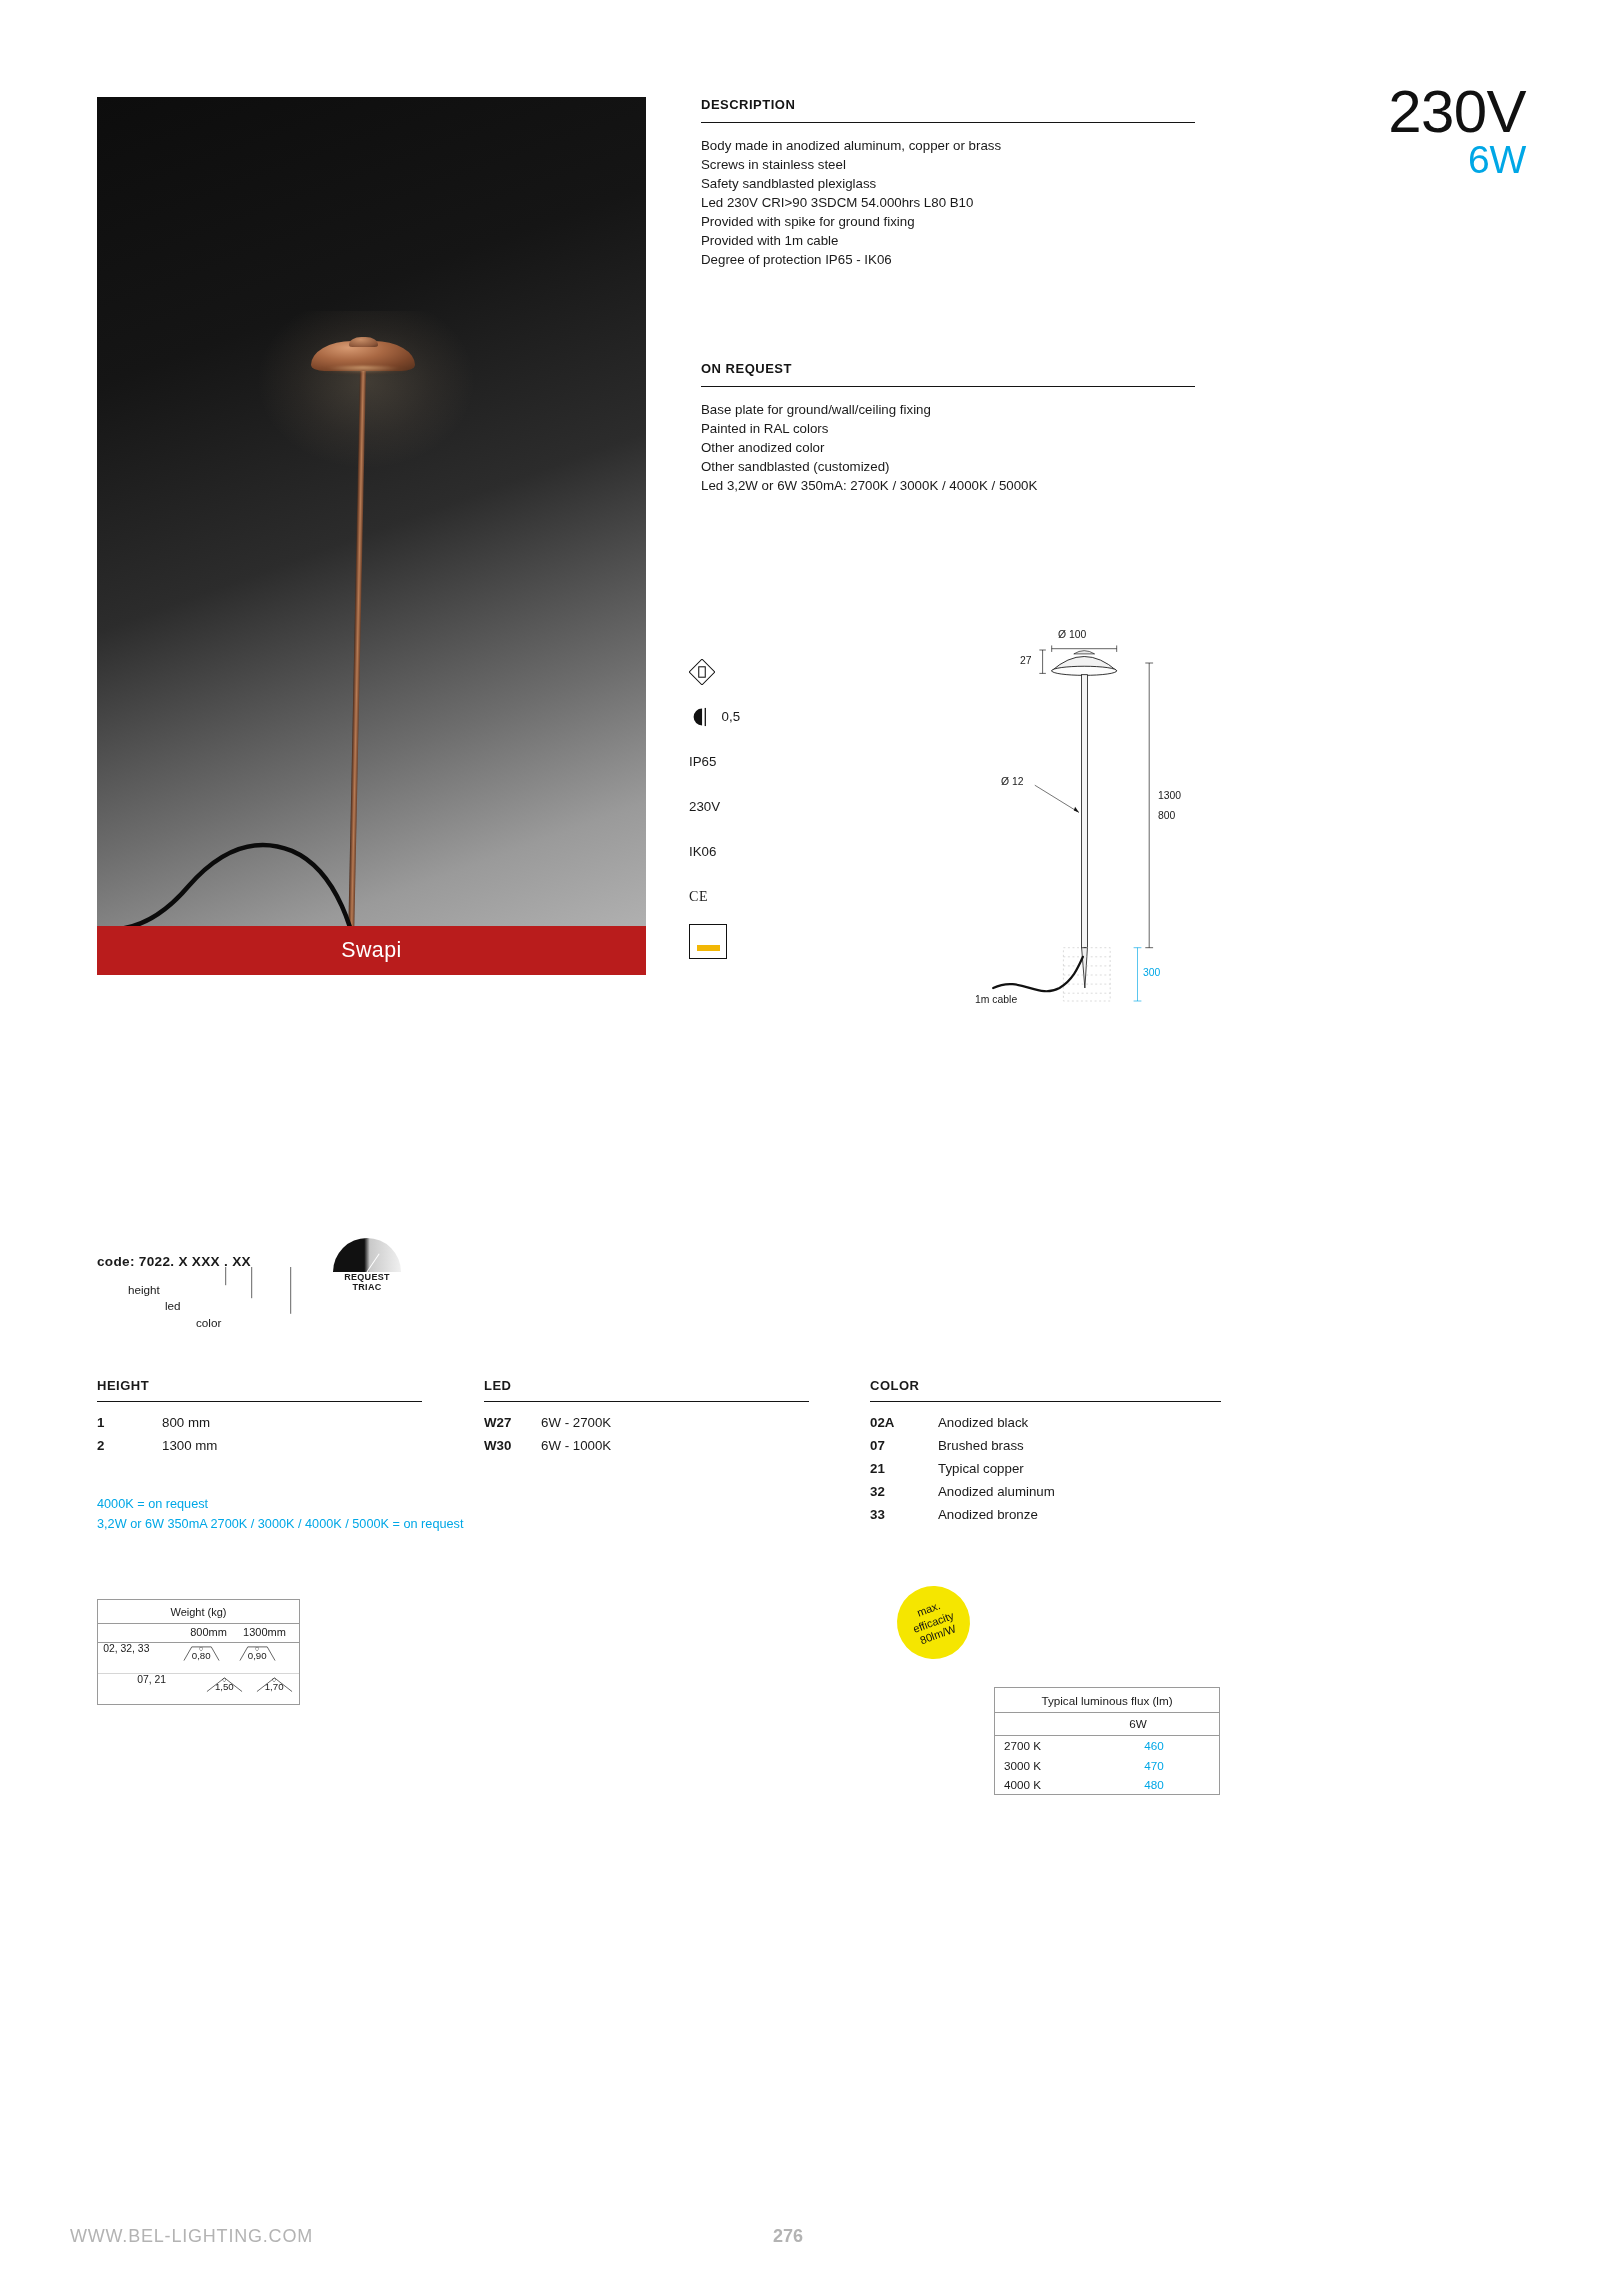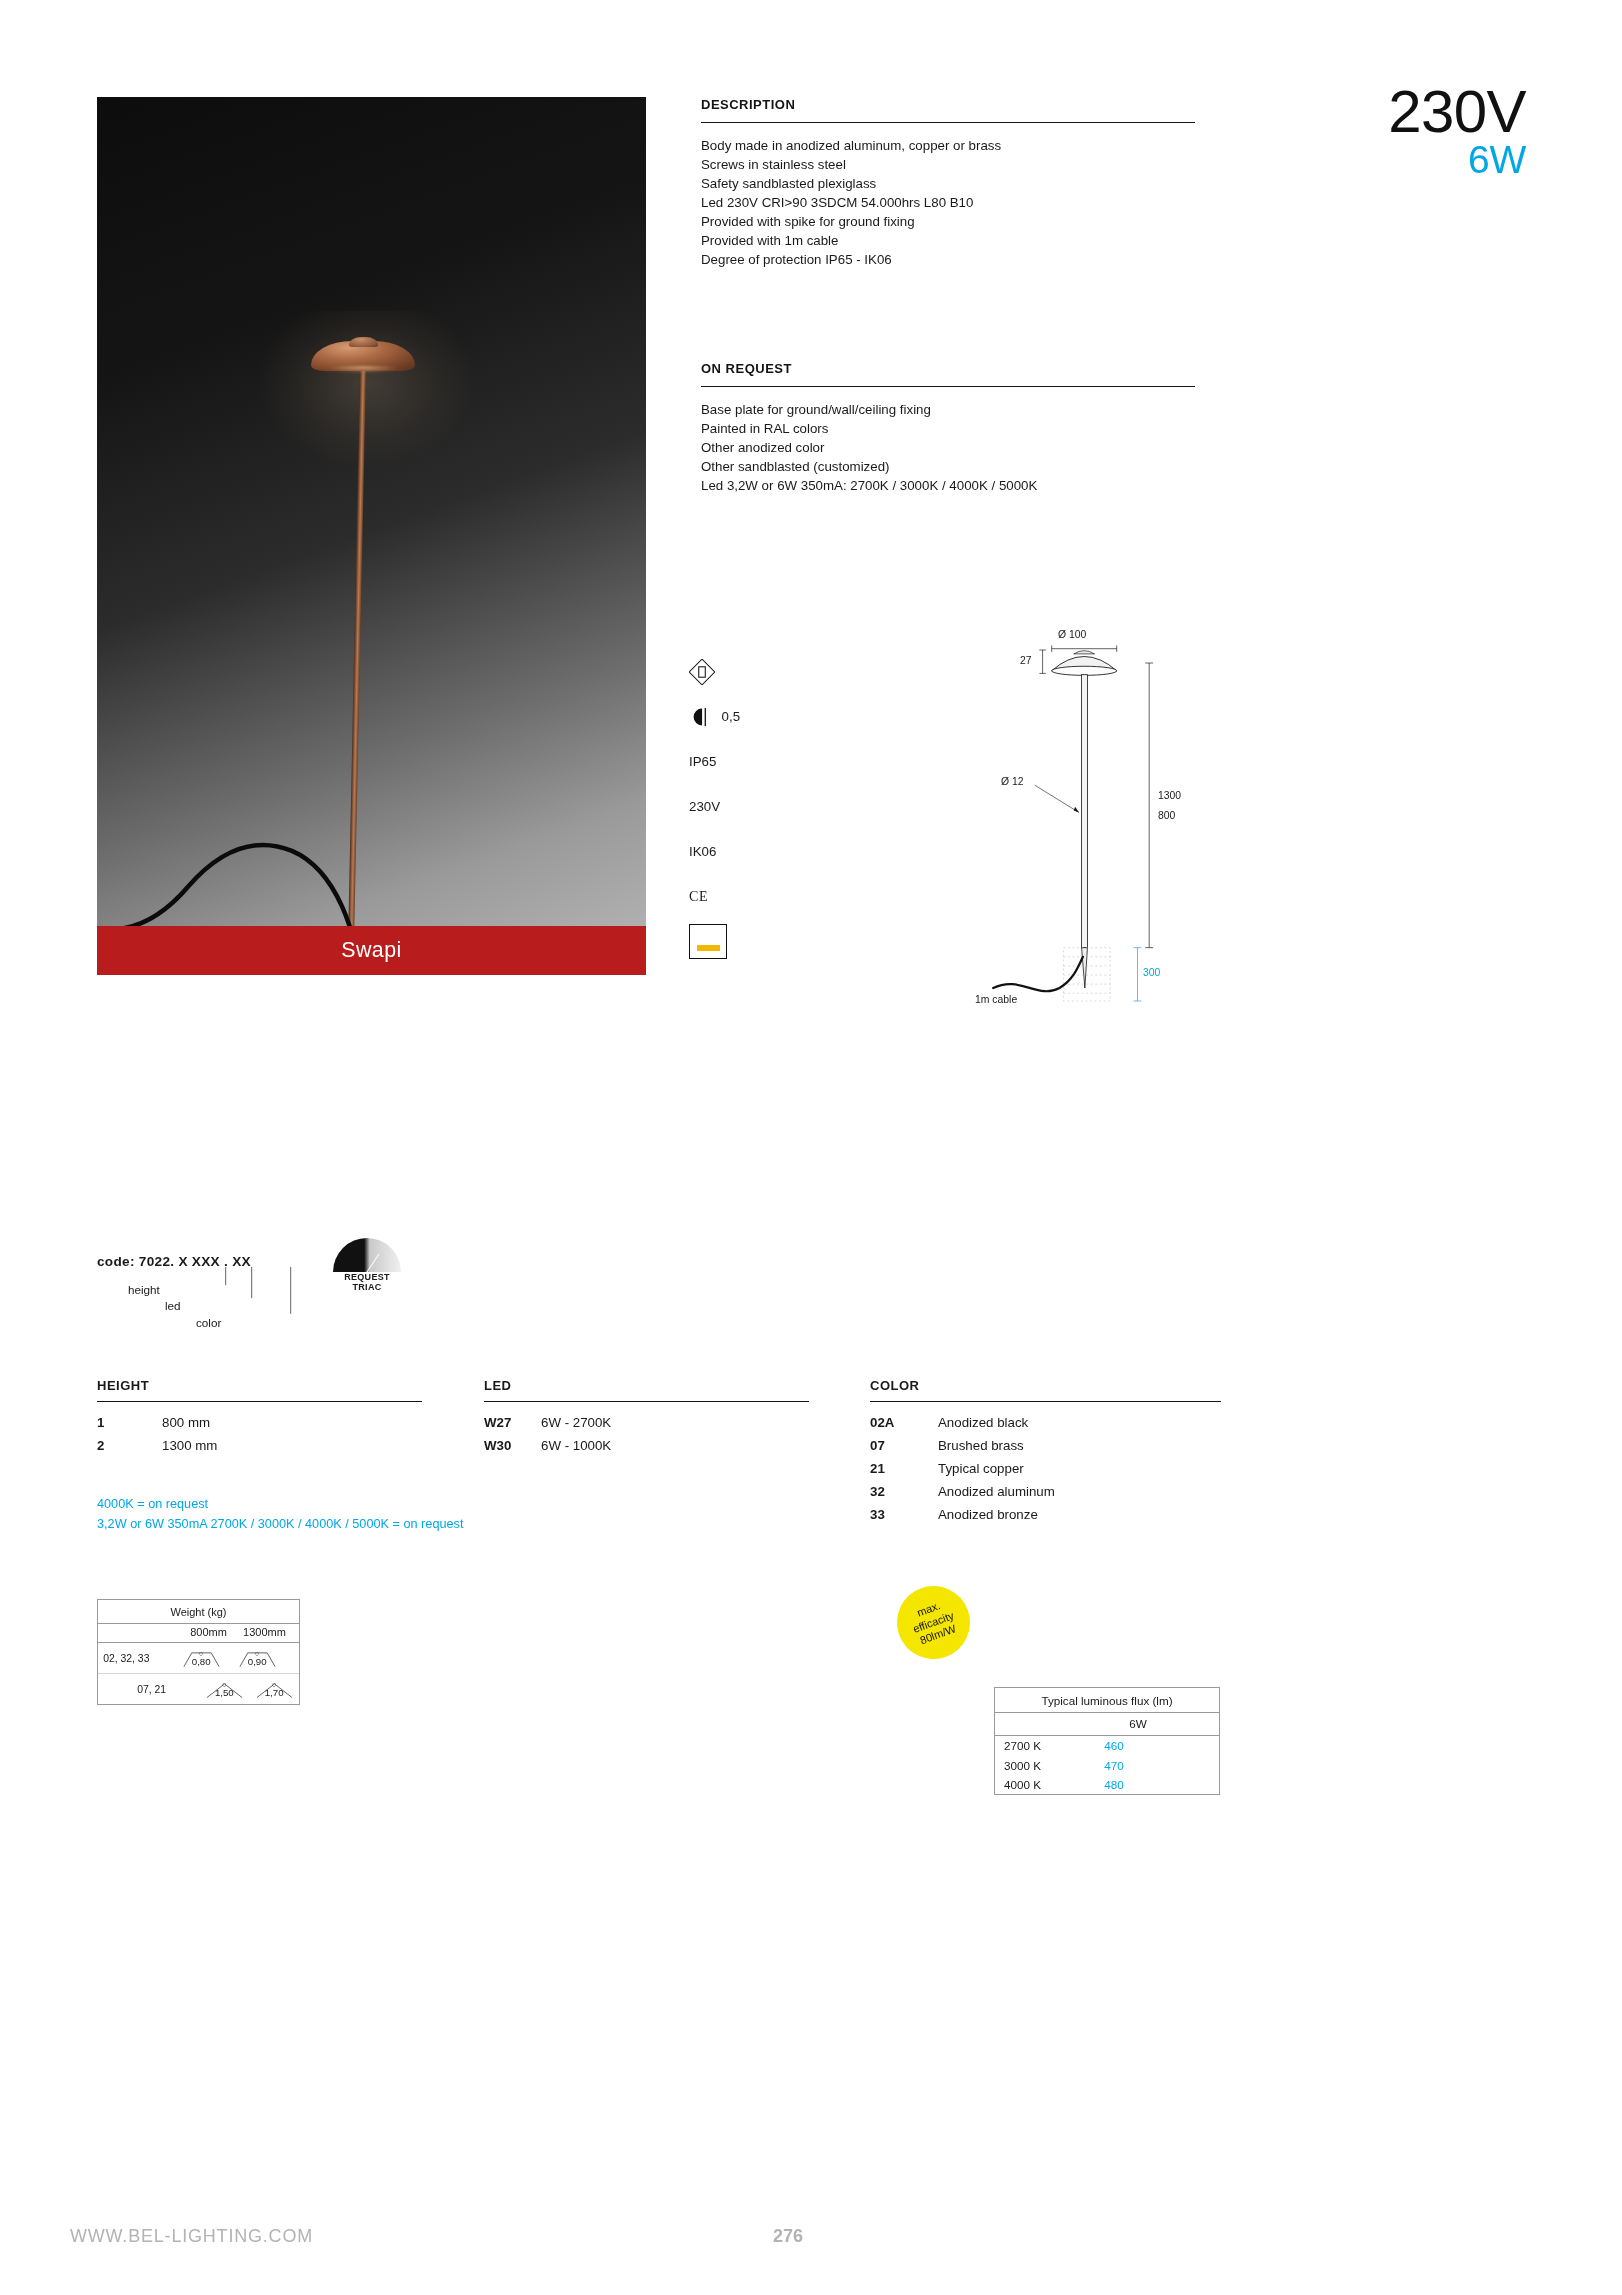--- a/index.html
+++ b/index.html
@@ -286,21 +286,20 @@
   }
   #weight-table .wt-sub {
     display: flex;
     justify-content: flex-end;
     padding: 1.9px 6.5px 4.5px 0;
     border-bottom: 0.6px solid #9a9a9a;
   }
   #weight-table .wt-sub span { width: 56px; text-align: center; }
   #weight-table .wt-row {
     display: flex;
-    align-items: center;
     height: 30px;
     border-bottom: 0.6px solid #d6d6d6;
   }
   #weight-table .wt-row:last-child { border-bottom: none; margin-left: 34px; }
   #weight-table .wt-label { width: 70px; padding-left: 5.2px; font-size: 10.4px; }
   .wt-cell {
     width: 56px;
     display: flex;
     justify-content: center;
   }
@@ -355,20 +354,21 @@
     border-bottom: 0.6px solid #9a9a9a;
   }
   #flux-table .fx-sub {
     text-align: center;
     padding: 4.5px 0 4.5px 62px;
     border-bottom: 0.6px solid #9a9a9a;
   }
   #flux-table .fx-row {
     display: flex;
     padding: 3.2px 0 3.2px 9px;
+    gap: 40px;
   }
   #flux-table .fx-k { width: 71px; }
   #flux-table .fx-v { color: #00a7e6; width: 78px; text-align: center; }
 
   
   #footer-url {
     position: absolute;
     left: 70px;
     top: 2226px;
     font-size: 18px;

